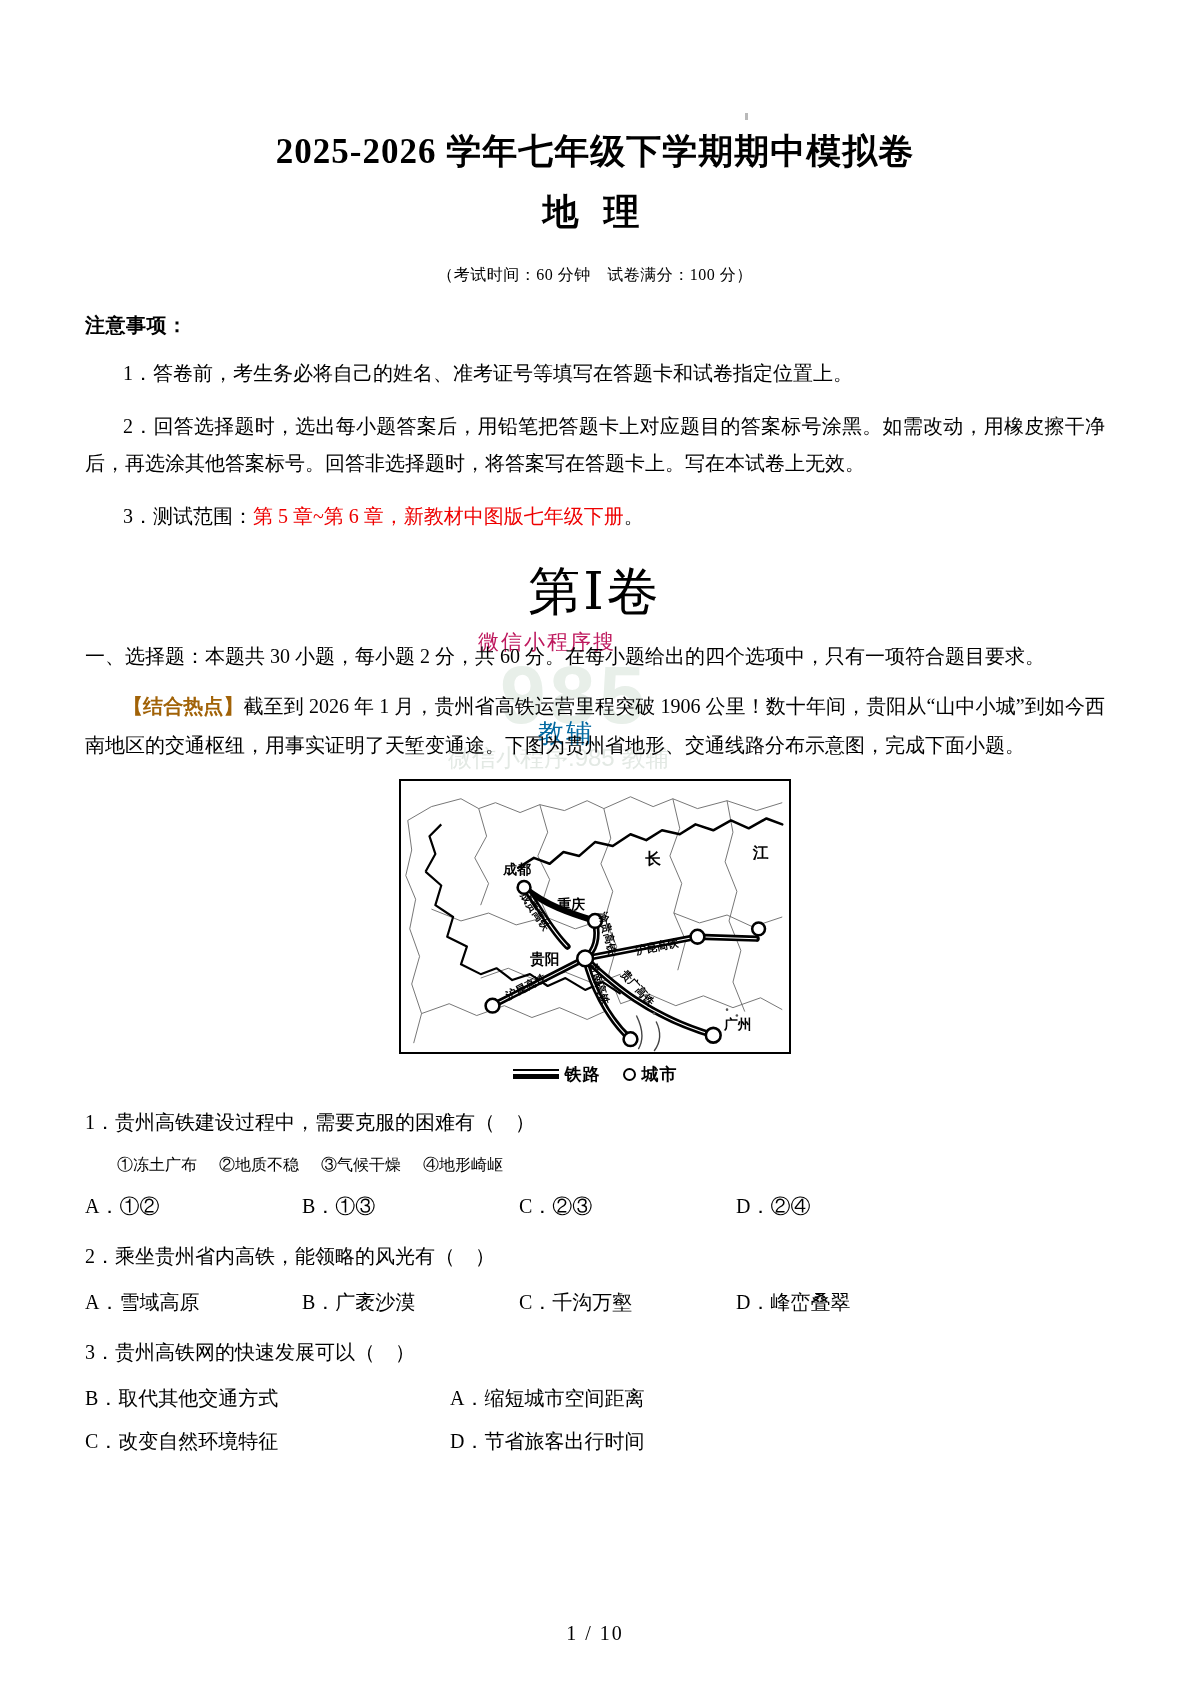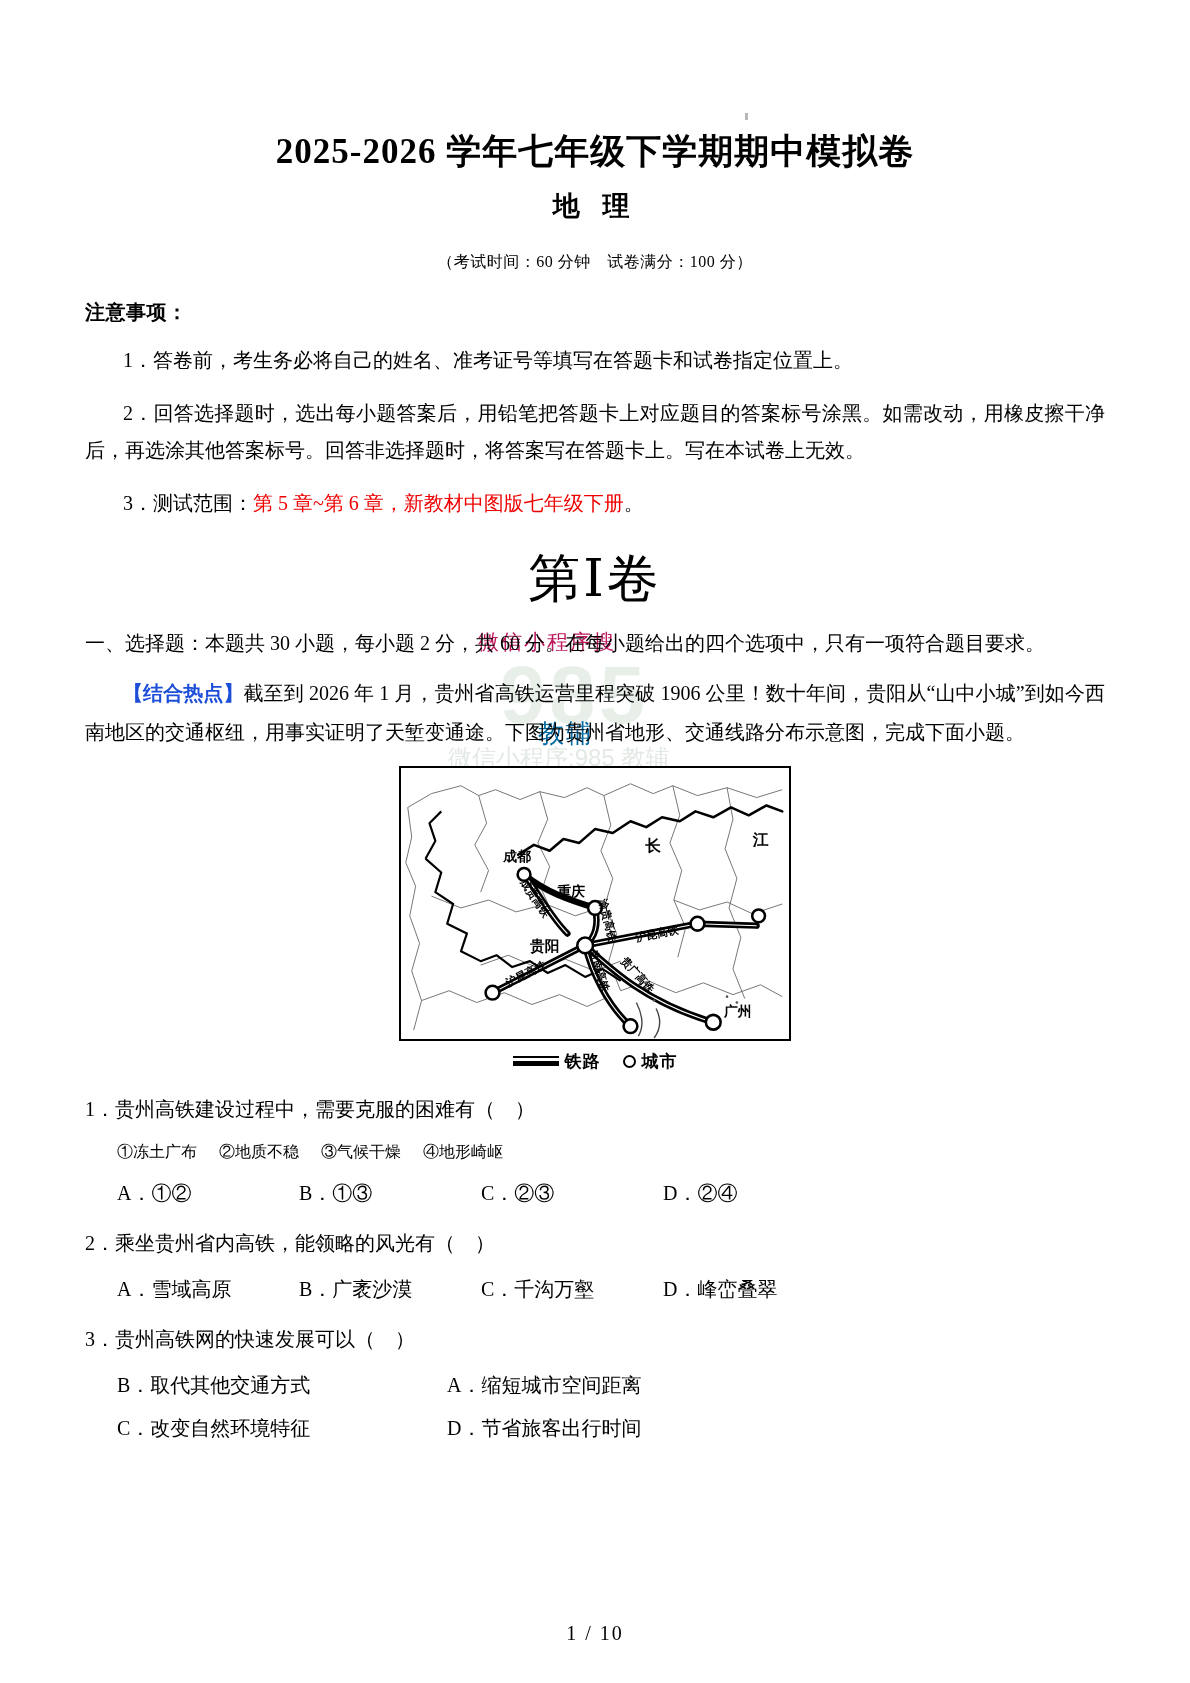--- a/index.html
+++ b/index.html
@@ -44,21 +44,21 @@
     padding-top: 130px;
     text-align: center;
     font-size: 35px;
     font-weight: 700;
     letter-spacing: 1px;
     line-height: 1.25;
   }
   h2.doc-subject {
     margin: 14px 0 0 0;
     text-align: center;
-    font-size: 27px;
+    font-size: 36px;
     font-weight: 700;
     letter-spacing: 8px;
   }
   .doc-meta {
     margin: 28px 0 0 0;
     text-align: center;
     font-size: 16px;
     letter-spacing: 0.5px;
   }
 
@@ -91,21 +91,21 @@
     line-height: 1.9;
     text-align: justify;
   }
   .passage {
     margin: 12px 0 0 0;
     font-size: 20px;
     line-height: 1.95;
     text-indent: 38px;
     text-align: justify;
   }
-  .tag-hot { color: #1d4ed8; font-weight: 700; }
+  .tag-hot { color: #a16207; font-weight: 700; }
 
   
   .figure-wrap {
     margin: 14px 0 0 0;
     text-align: center;
   }
   .map-box {
     display: inline-block;
     width: 392px;
     height: 275px;
@@ -147,23 +147,23 @@
     line-height: 1.6;
   }
   .q-sub {
     margin-top: 17px;
     margin-left: 32px;
     font-size: 16px;
   }
   .q-sub span { margin-right: 22px; }
   .opts {
     margin-top: 17px;
-    margin-left: 32px;
     display: flex;
     font-size: 20px;
+    gap: 35px;
   }
   .opts.cols4 > div { width: 182px; }
   .opts.cols2 > div { width: 330px; }
   .opt-line2 { margin-top: 16px; }
 
   
   .footer {
     position: absolute;
     left: 0; right: 0;
     bottom: 38px;

